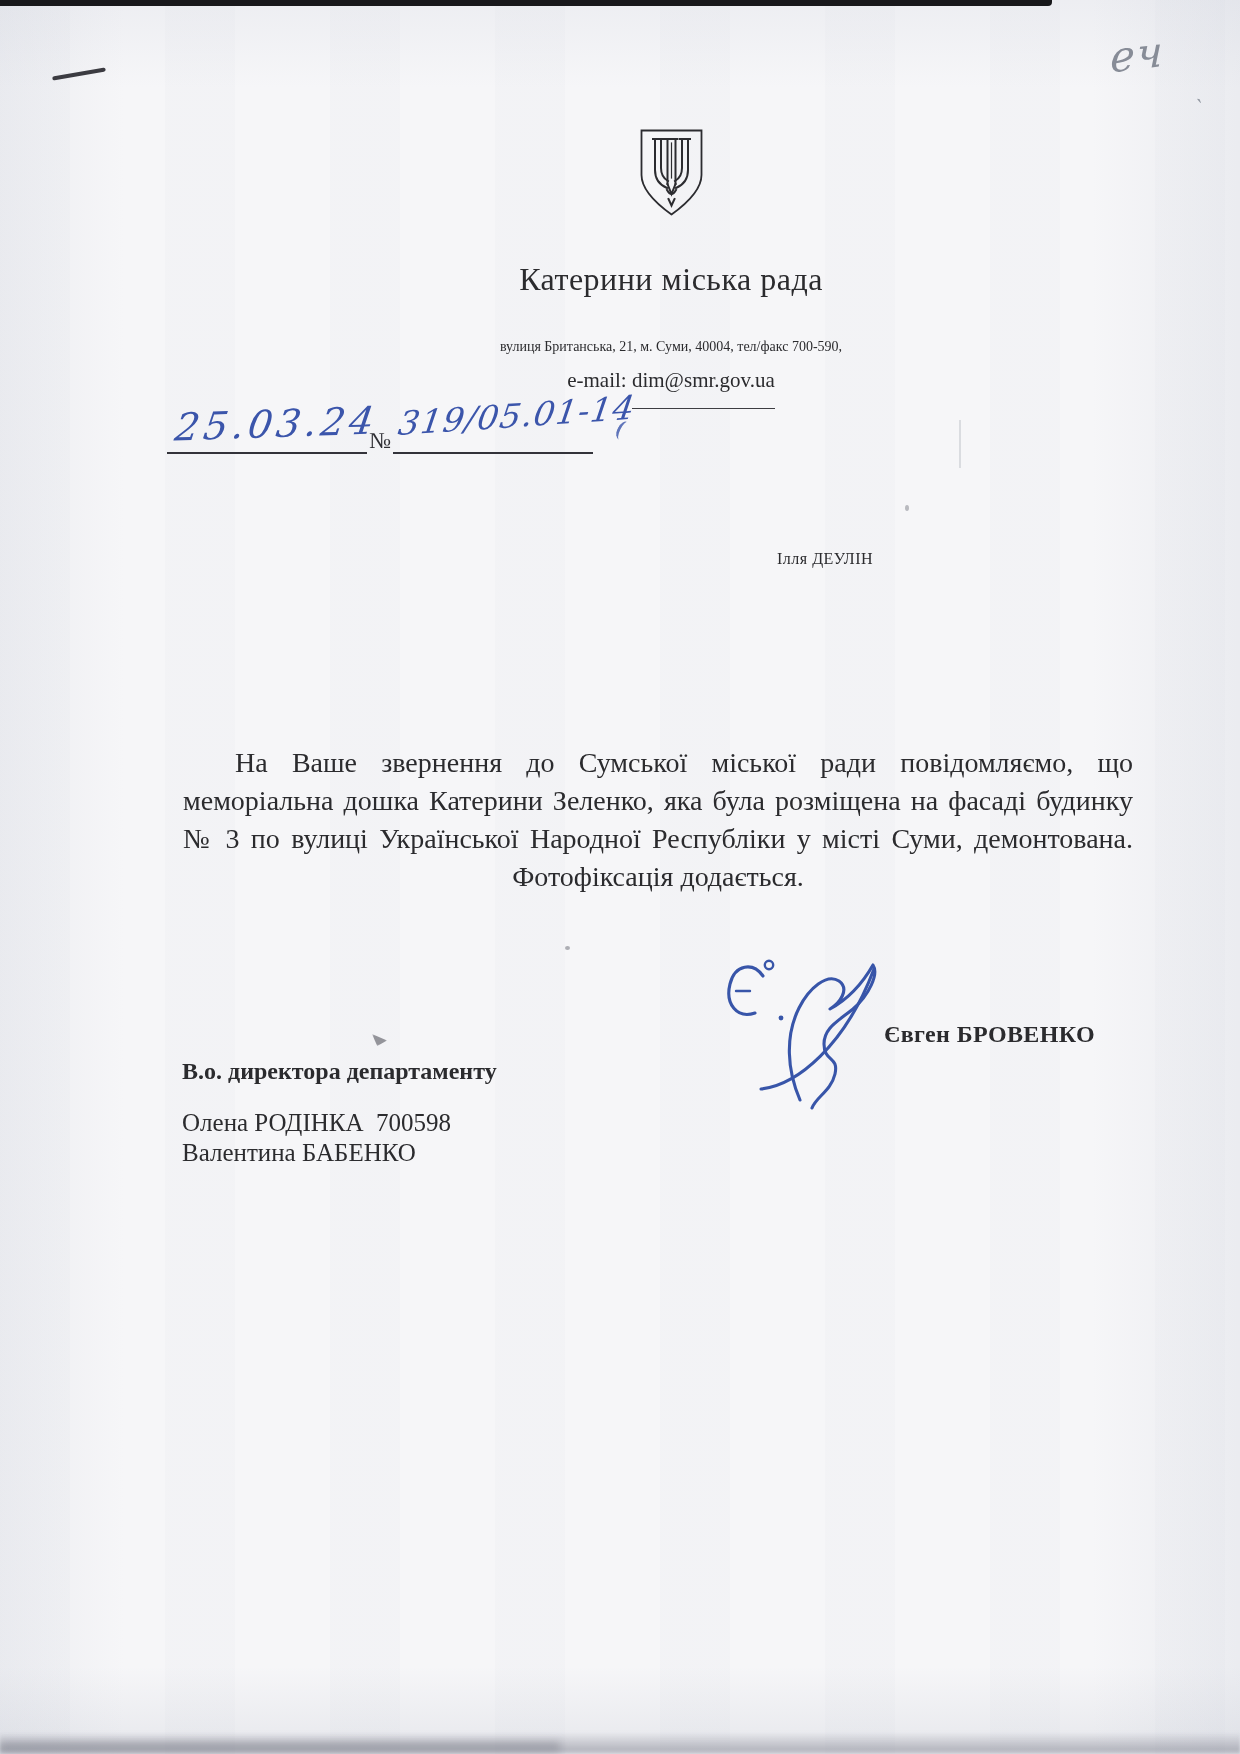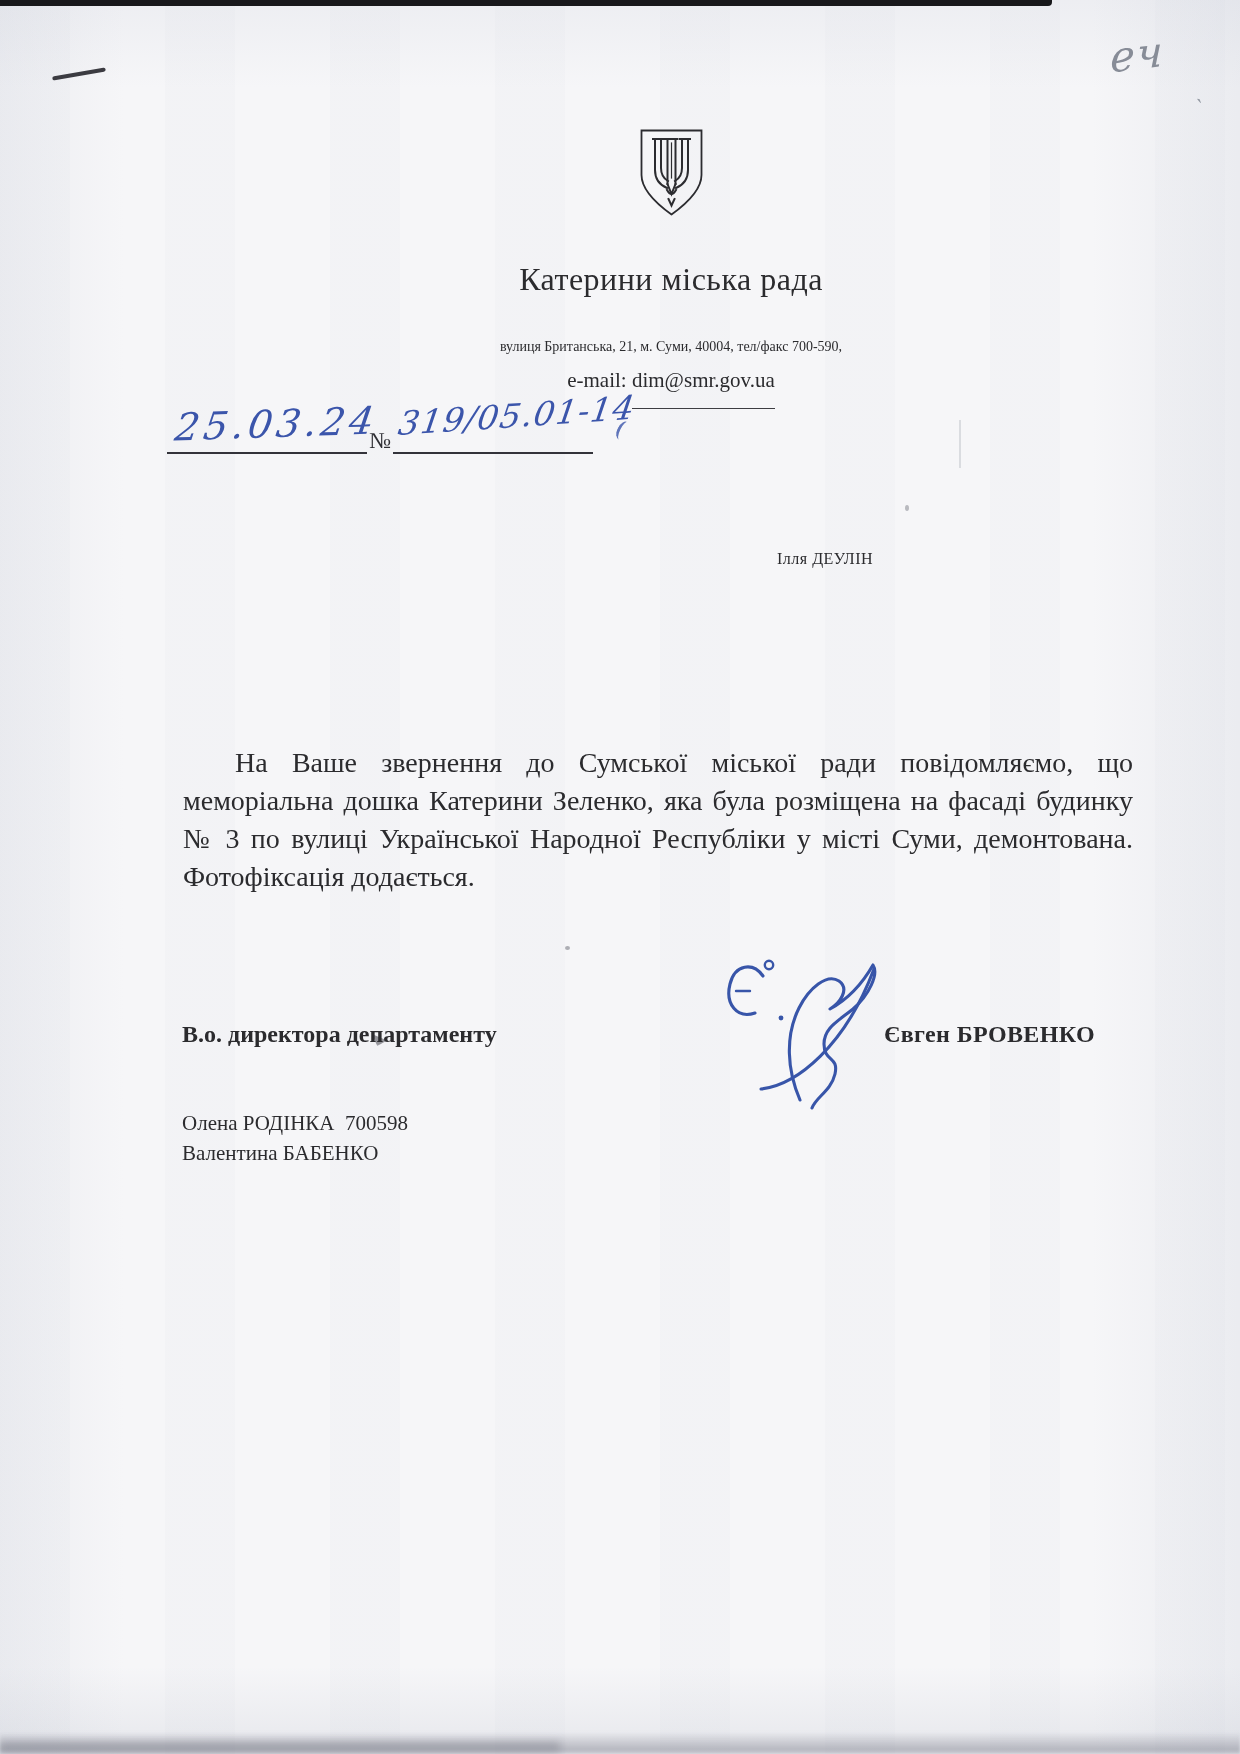--- a/index.html
+++ b/index.html
@@ -49,27 +49,27 @@
   .no-sign{left:369px;top:428px;font-size:23px;color:#2f2f34;}
   .hw-number{left:400px;top:396px;font-size:33px;letter-spacing:1px;transform:skewX(-12deg) rotate(-4deg);}
   .stray-ink{left:617px;top:421px;width:10px;height:20px;border-left:3px solid #3b55ab;border-radius:50% 0 0 50%;
     transform:rotate(26deg);opacity:.8;}
   .reply-to{left:727px;top:462px;font-size:24px;}
   .addressee{left:777px;top:550px;font-size:16px;font-weight:normal;letter-spacing:.5px;}
   
   .body-block{left:183px;top:744px;width:950px;font-size:28px;line-height:38px;}
   .jline{text-align:justify;text-align-last:justify;}
   .jline.first{text-indent:52px;}
-  .lastline{text-align:left;}
+  .lastline{text-align:center;}
   
-  .sig-title{left:182px;top:1021px;font-size:24px;font-weight:bold;}
+  .sig-title{left:182px;top:1058px;font-size:24px;font-weight:bold;}
   .sig-name{left:884px;top:1021px;font-size:24px;font-weight:bold;letter-spacing:.4px;}
   .signature-svg{left:703px;top:948px;width:212px;height:162px;}
   
-  .contact-block{left:182px;top:1108px;font-size:21px;line-height:30px;}
+  .contact-block{left:182px;top:1108px;font-size:25px;line-height:30px;}
   .contact-line{white-space:pre-wrap;}
 </style>
 </head>
 <body>
 
 <div class="sheet">
 
   <div class="abs top-edge"></div>
   <div class="abs pen-dash"></div>
   <div class="abs top-note">еч</div>

